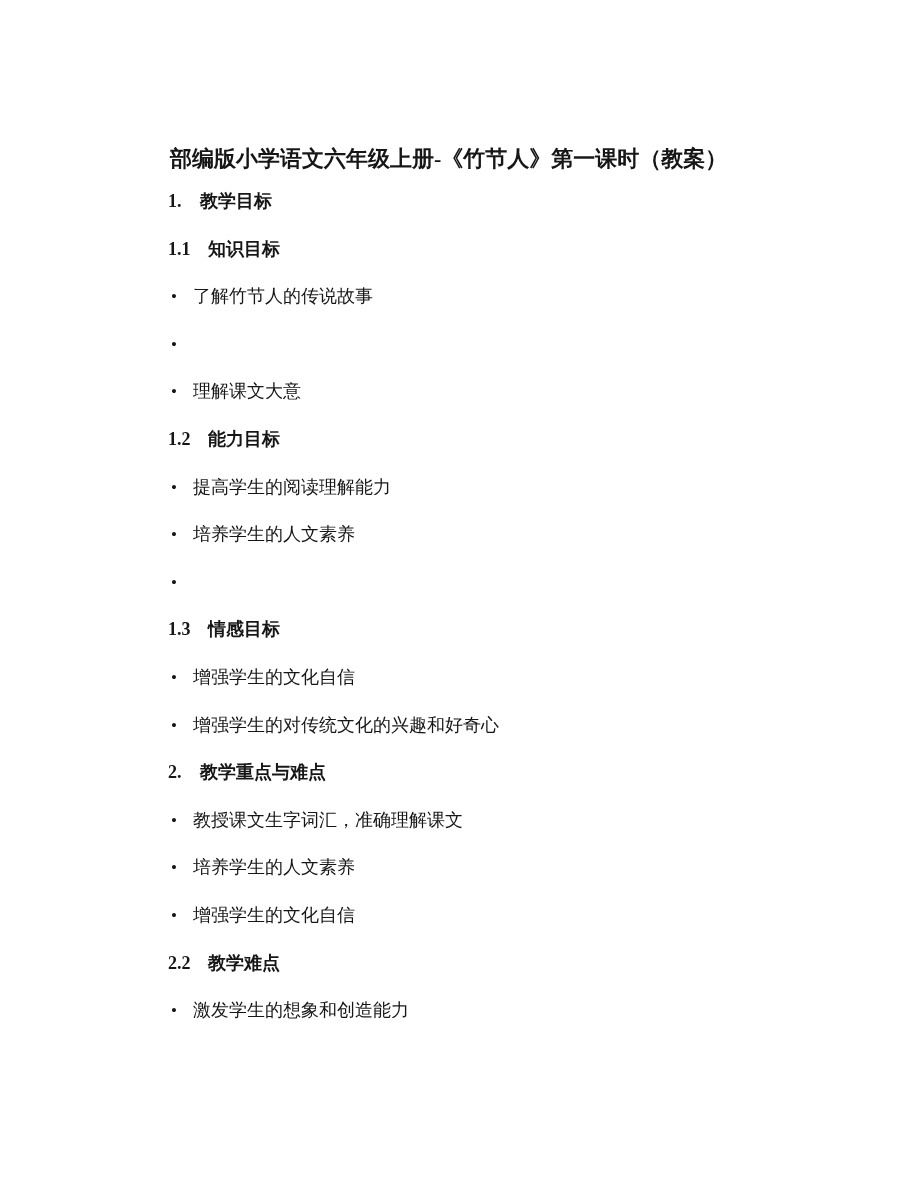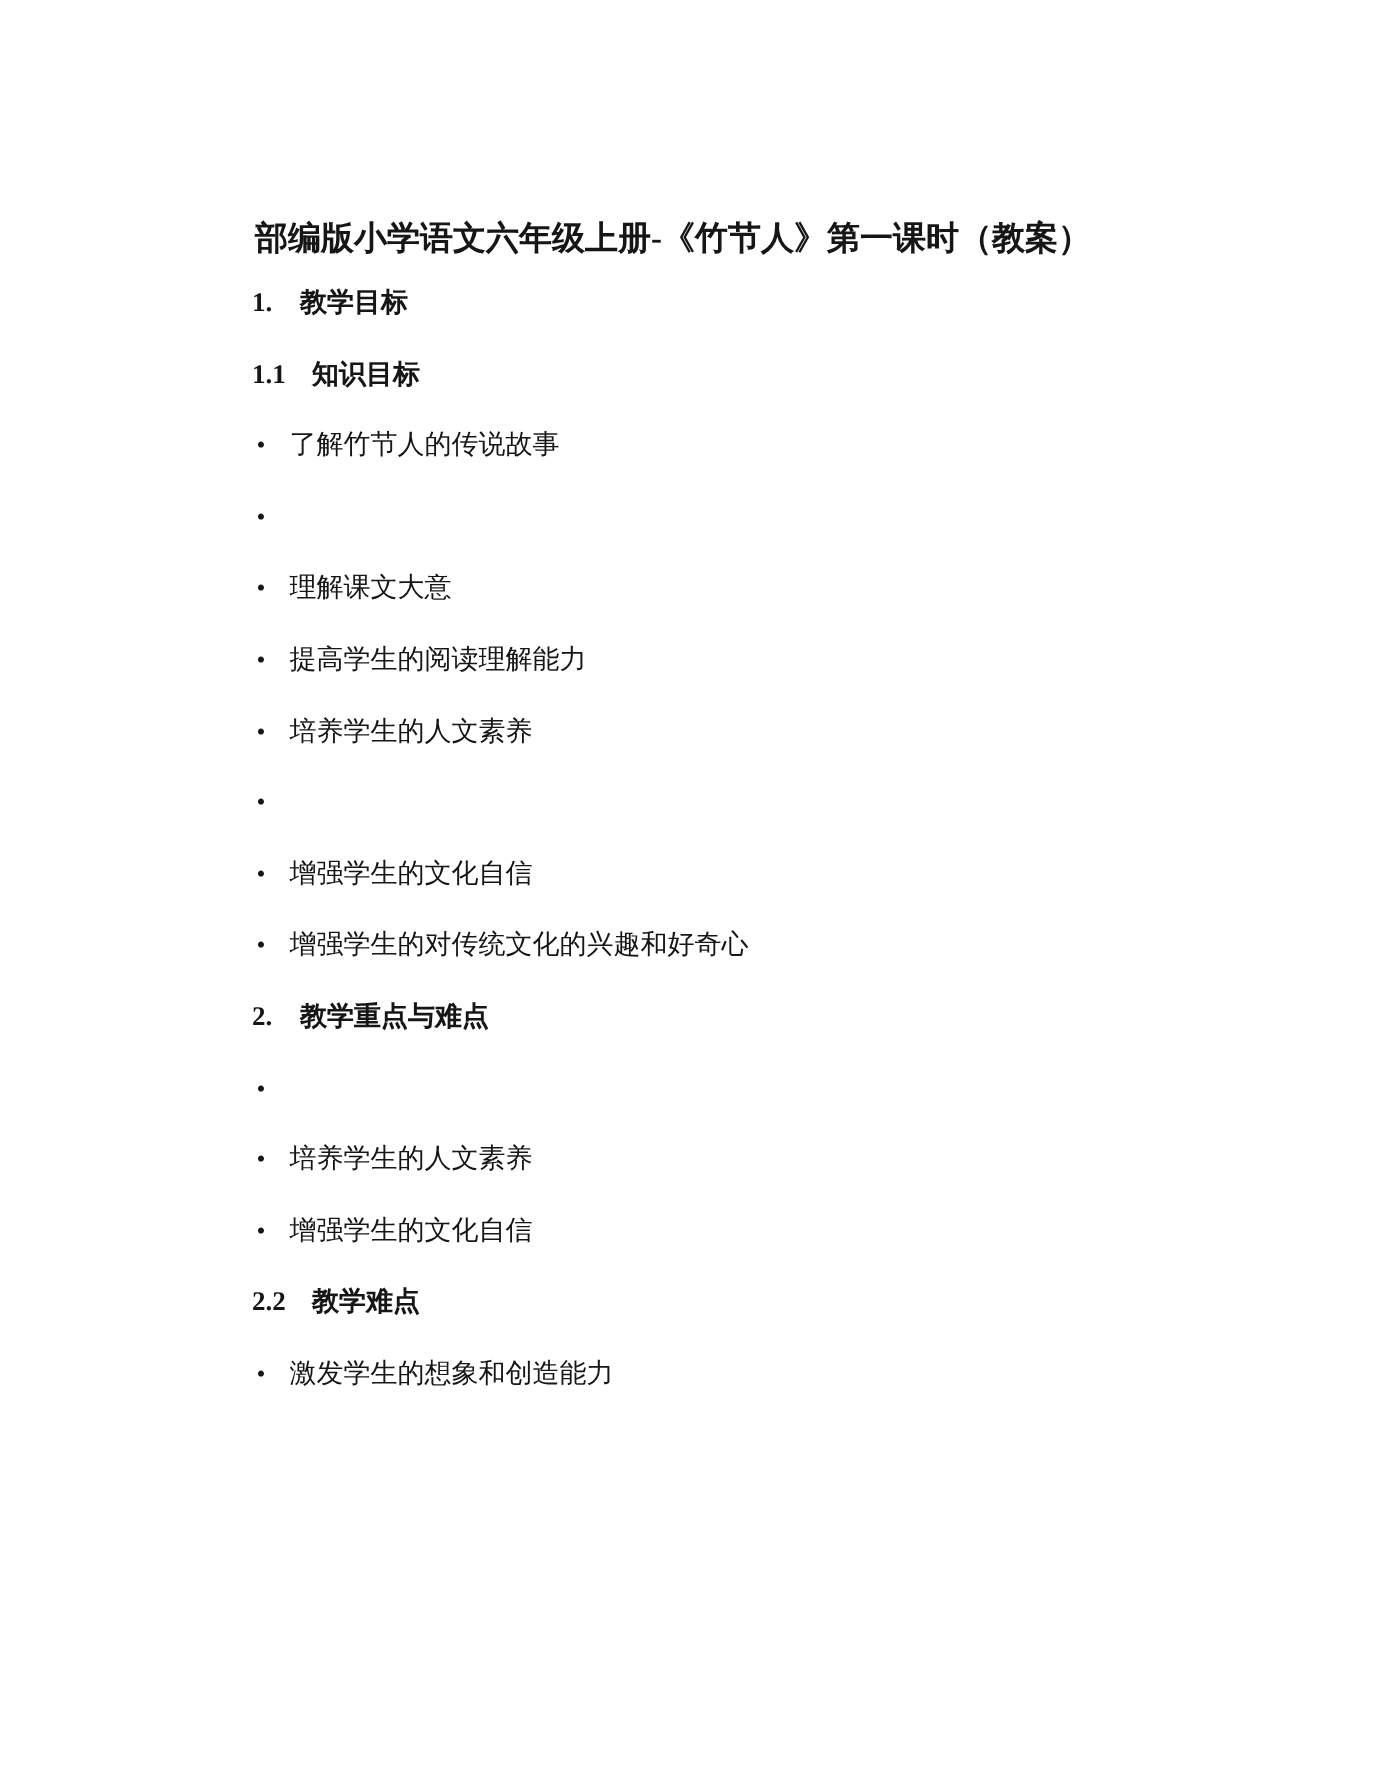--- a/index.html
+++ b/index.html
@@ -64,45 +64,54 @@
         <span class="dot">•</span>
         <span class="txt">了解竹节人的传说故事</span>
       </div>
       <div class="line bullet">
         <span class="dot">•</span>
       </div>
       <div class="line bullet">
         <span class="dot">•</span>
         <span class="txt">理解课文大意</span>
       </div>
+      <div class="line heading h2">
+        <span class="num">1.2</span>
+        <span class="txt">能力目标</span>
+      </div>
       <div class="line bullet">
         <span class="dot">•</span>
         <span class="txt">提高学生的阅读理解能力</span>
       </div>
       <div class="line bullet">
         <span class="dot">•</span>
         <span class="txt">培养学生的人文素养</span>
       </div>
       <div class="line bullet">
         <span class="dot">•</span>
+      </div>
+      <div class="line heading h2">
+        <span class="num">1.3</span>
+        <span class="txt">情感目标</span>
       </div>
       <div class="line bullet">
         <span class="dot">•</span>
         <span class="txt">增强学生的文化自信</span>
       </div>
       <div class="line bullet">
         <span class="dot">•</span>
         <span class="txt">增强学生的对传统文化的兴趣和好奇心</span>
       </div>
       <div class="line heading h1">
         <span class="num">2.</span>
         <span class="txt">教学重点与难点</span>
       </div>
       <div class="line bullet">
         <span class="dot">•</span>
+        <span class="txt">教授课文生字词汇，准确理解课文</span>
       </div>
       <div class="line bullet">
         <span class="dot">•</span>
         <span class="txt">培养学生的人文素养</span>
       </div>
       <div class="line bullet">
         <span class="dot">•</span>
         <span class="txt">增强学生的文化自信</span>
       </div>
       <div class="line heading h2">

